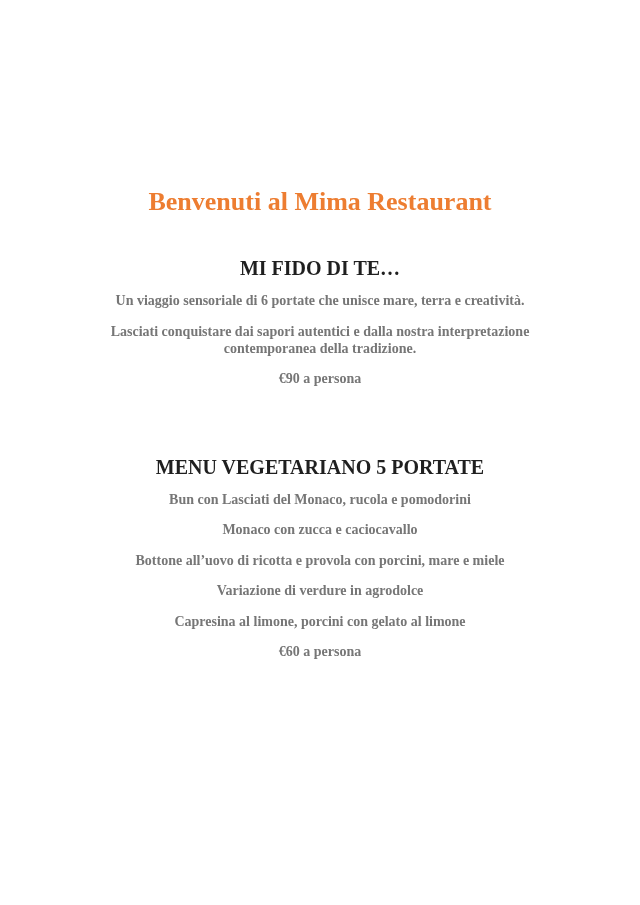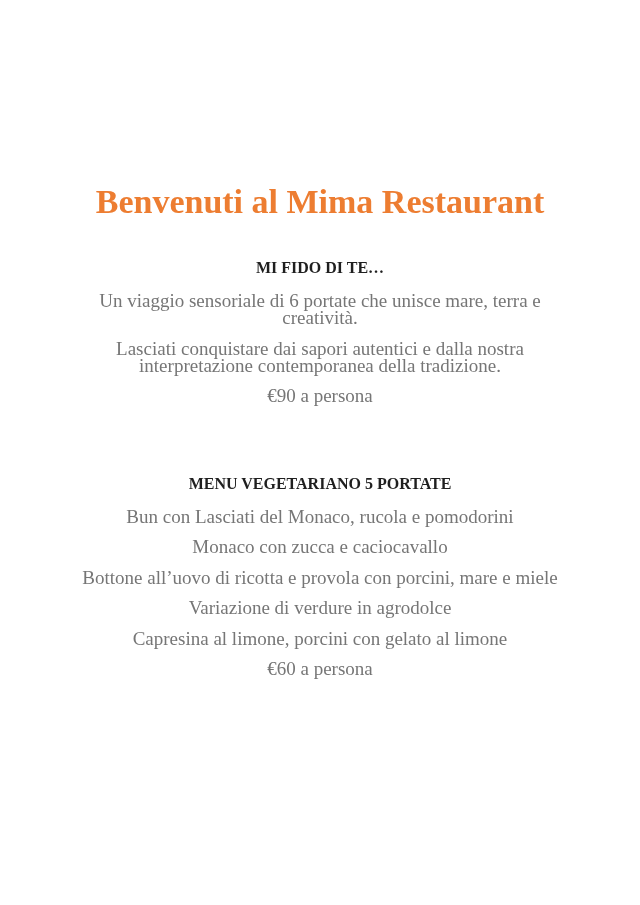--- a/index.html
+++ b/index.html
@@ -18,47 +18,48 @@
     font-family: "Liberation Serif", serif;
     text-align: center;
     overflow: hidden;
   }
   .content {
     width: 480px;
     margin: 0 auto;
   }
   h1.doc-title {
     margin: 0;
-    font-size: 34px;
+    font-size: 26px;
     line-height: 38px;
     font-weight: bold;
     color: var(--accent, #ED7D31);
     letter-spacing: 0px;
   }
   section {
     display: flow-root; 
   }
   h2.section-heading {
     margin: 0 0 15px 0;
-    font-size: 16px;
+    font-size: 20px;
     line-height: 18px;
     font-weight: bold;
     color: #1f1f1f;
   }
   section.first h2.section-heading {
     margin-top: 38px;
   }
   section.second h2.section-heading {
     margin-top: 57px;
   }
   p.menu-line {
     margin: 0 0 13.5px 0;
-    font-size: 19px;
+    font-size: 14px;
     line-height: 17px;
     color: #767676;
+    font-weight: bold;
   }
 </style>
 </head>
 <body>
 
 <div class="page">
   <h1 class="doc-title">Benvenuti al Mima Restaurant</h1>
 
   <div class="content">
 

